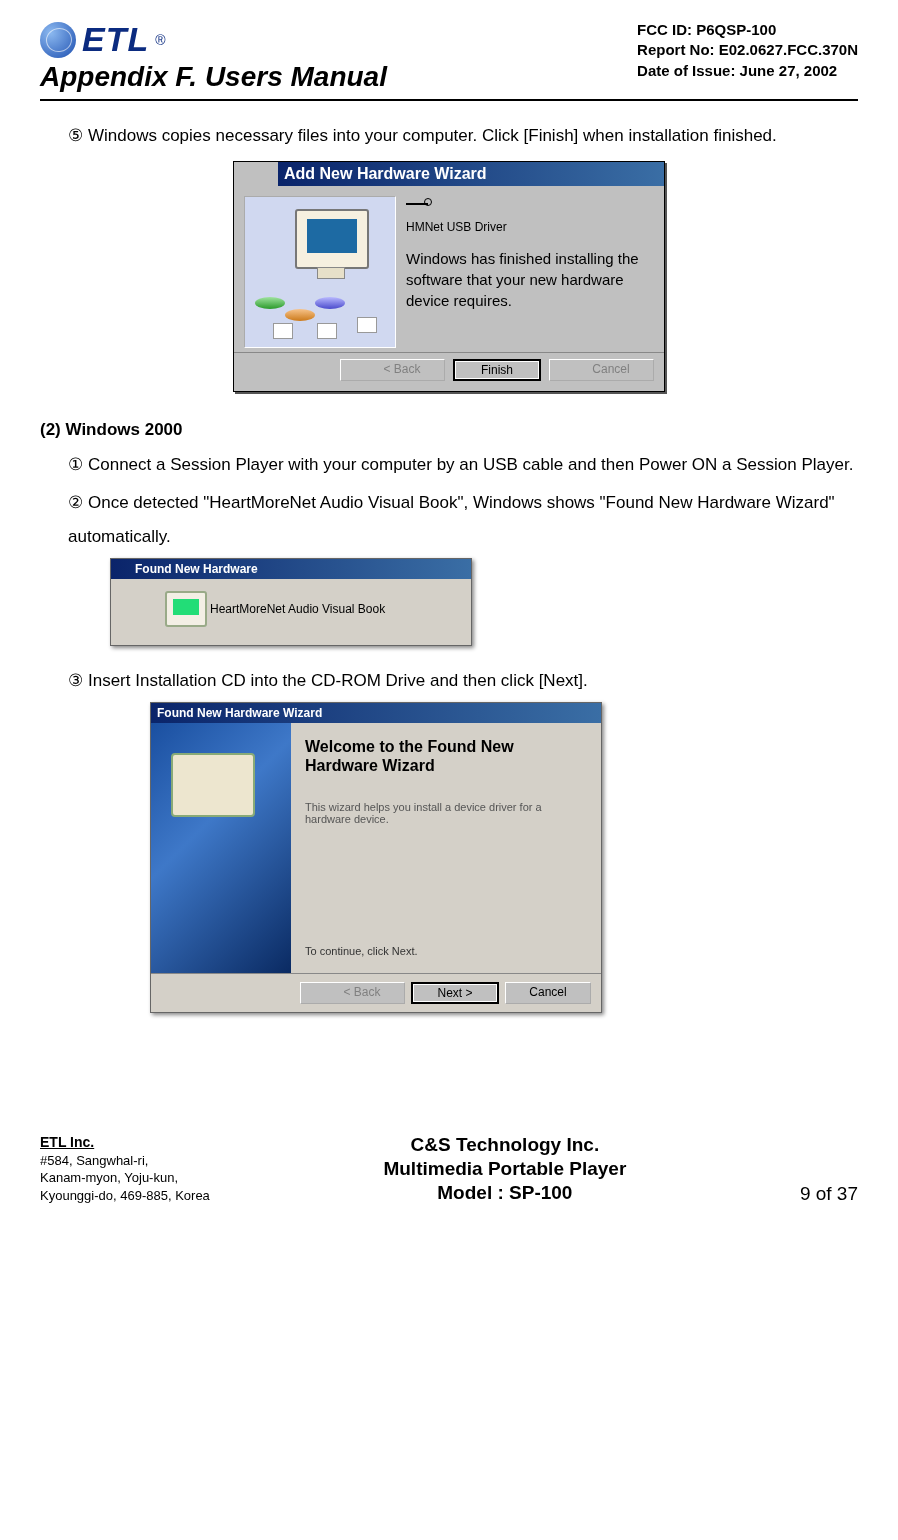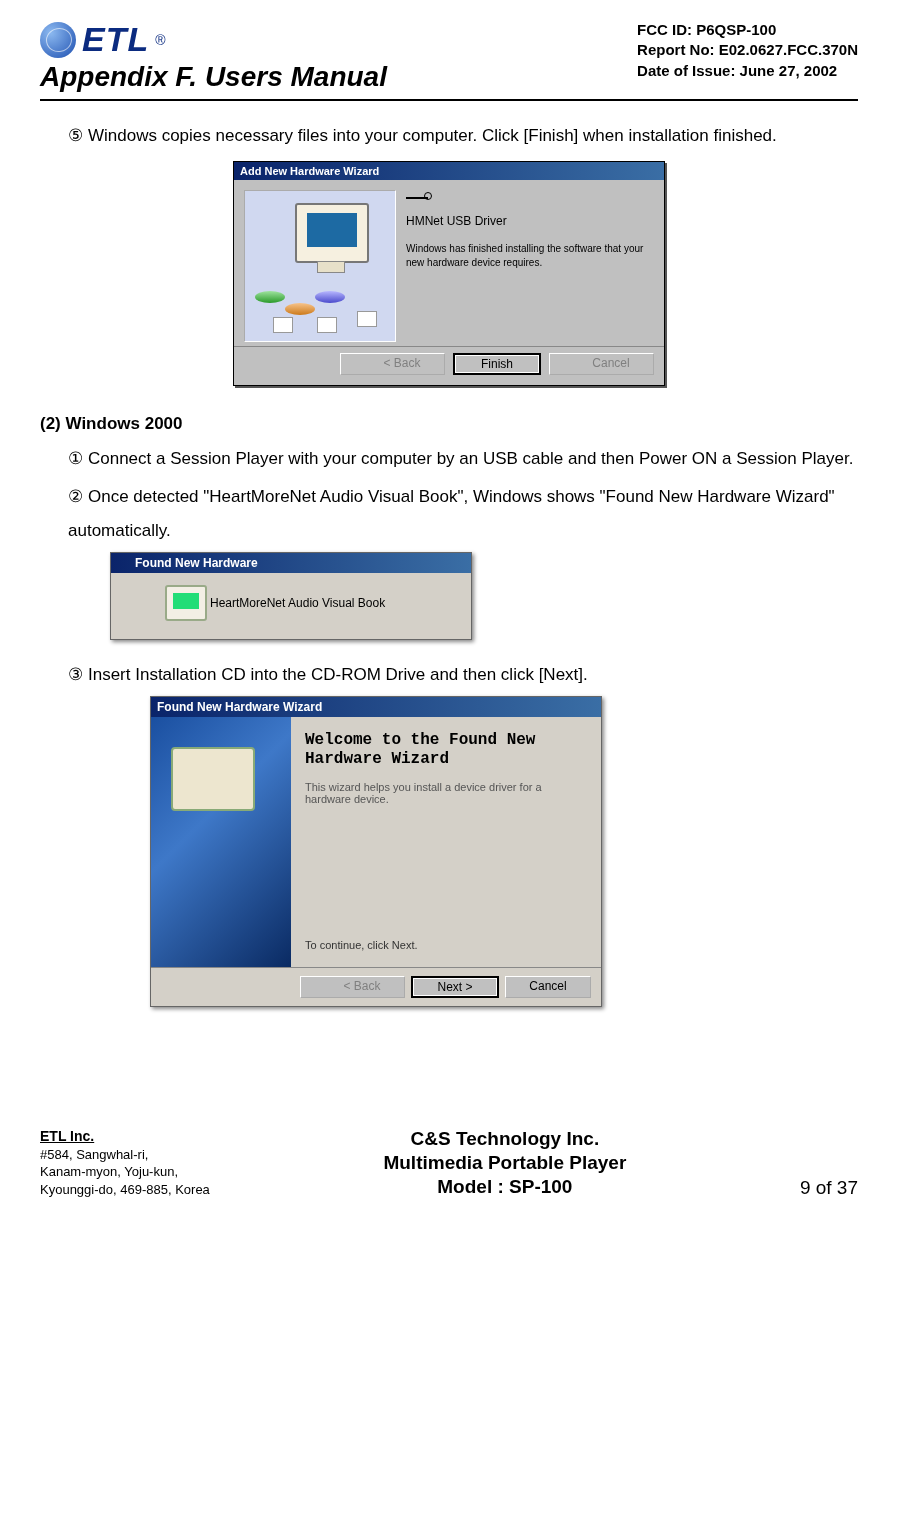--- a/index.html
+++ b/index.html
@@ -82,22 +82,23 @@
     margin: 8px auto 18px auto;
     border: 1px solid #000;
     background:#c0c0c0;
     box-shadow: 2px 2px 0 #555;
     font-family: Tahoma, Arial, sans-serif;
   }
   .titlebar {
     background: linear-gradient(to right,#0a246a,#3a6ea5);
     color:#fff;
     font-weight:700;
-    font-size:11px;
+    font-size:16px;
     padding:3px 6px;
+    margin-left:44px;
   }
   .win98-body{
     display:flex;
     padding:10px 10px 4px 10px;
     gap:10px;
   }
   .win98-left{
     width:150px; height:150px;
     background:#d0d8f0;
     border:1px inset #fff;
@@ -179,21 +180,21 @@
   }
   .wiz2 .leftpane::after{
     content:""; position:absolute; left:20px; top:30px; width:80px; height:60px;
     background:#ede6cf; border:2px solid #8a7; border-radius:4px;
   }
   .wiz2 .rightpane{
     flex:1; padding:14px 14px 8px 14px; font-size:12px; color:#333;
     display:flex; flex-direction:column;
   }
   .wiz2 .welcome{
-    font-size:16px; font-weight:700; color:#000; margin-bottom:12px; line-height:1.2;font-family:Liberation Mono, monospace;
+    font-size:16px; font-weight:700; color:#000; margin-bottom:26px; line-height:1.2;
   }
   .wiz2 .desc{ color:#555; font-size:11px; margin-bottom:auto;}
   .wiz2 .cont{ color:#333; font-size:11px; margin-top:auto; padding-bottom:8px;}
   .wiz2 .btnrow{
     border-top:1px solid #888;
     padding:8px 10px;
     display:flex; justify-content:flex-end; gap:6px;
   }
 
   
@@ -253,21 +254,21 @@
         <div class="disc d1"></div>
           <div class="disc d2"></div>
           <div class="disc d3"></div>
         <div class="paper p1"></div>
           <div class="paper p2"></div>
           <div class="paper p3"></div>
       </div>
       <div class="win98-right">
         <div class="usb-icon"></div>
         <div style="font-size:12px; margin-bottom:14px;">HMNet USB Driver</div>
-        <div style="font-size:10px; line-height:1.4;">Windows has finished installing the software that your new hardware device requires.</div>
+        <div style="font-size:15px; line-height:1.4;">Windows has finished installing the software that your new hardware device requires.</div>
       </div>
     </div>
     <div class="win98-btnrow">
       <div class="w98btn disabled">&lt; Back</div>
       <div class="w98btn default">Finish</div>
       <div class="w98btn disabled">Cancel</div>
     </div>
   </div>
 
   <div class="section-head">(2) Windows 2000</div>

